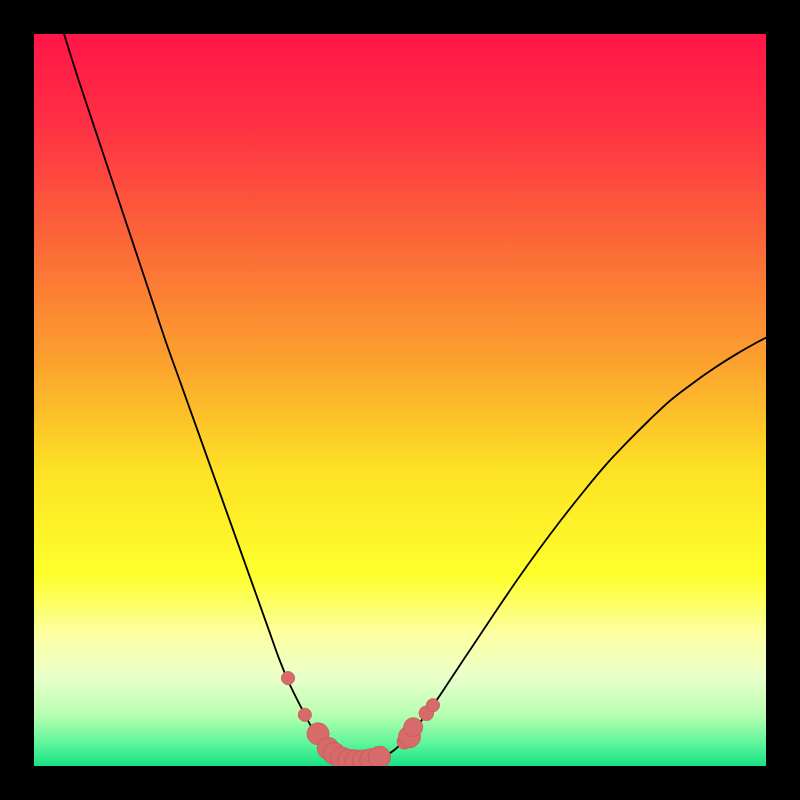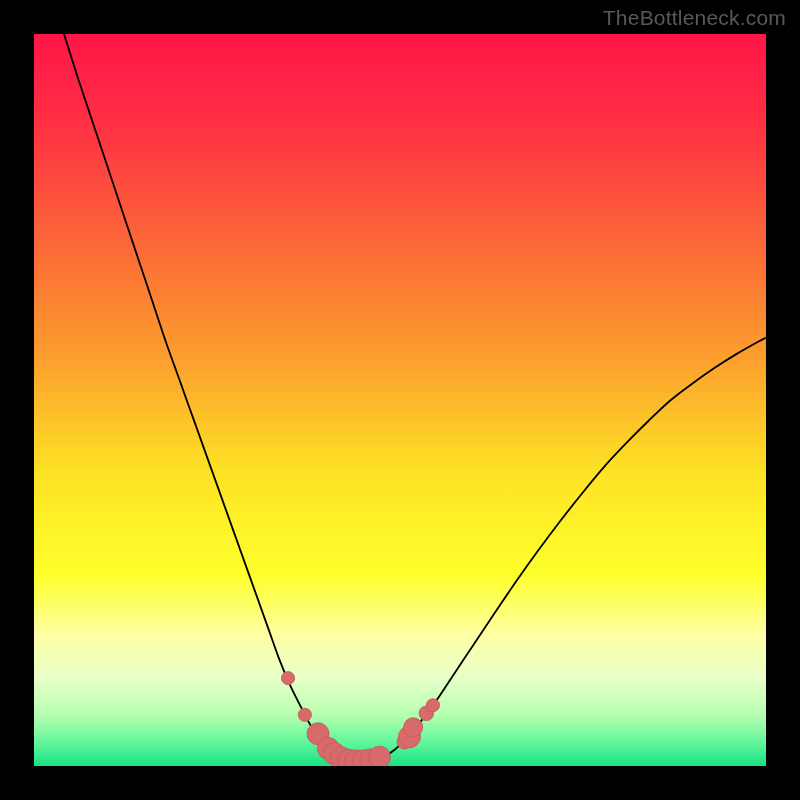--- a/index.html
+++ b/index.html
@@ -30,21 +30,20 @@
   svg.curves {
     position: absolute;
     inset: 0;
     width: 100%;
     height: 100%;
   }
 </style>
 </head>
 <body>
 <div class="container">
-  <div class="watermark">TheBottleneck.com</div>
   <div class="plot-area">
     <svg class="gradient-bg" viewBox="0 0 732 732" preserveAspectRatio="none">
       <defs>
         <linearGradient id="bgGrad" x1="0" y1="0" x2="0" y2="1">
 
         <stop offset="0.00%" stop-color="#ff1647"></stop>
             <stop offset="12.00%" stop-color="#ff2f44"></stop>
             <stop offset="28.00%" stop-color="#fc6638"></stop>
             <stop offset="45.00%" stop-color="#fca22e"></stop>
             <stop offset="60.00%" stop-color="#fde324"></stop>

